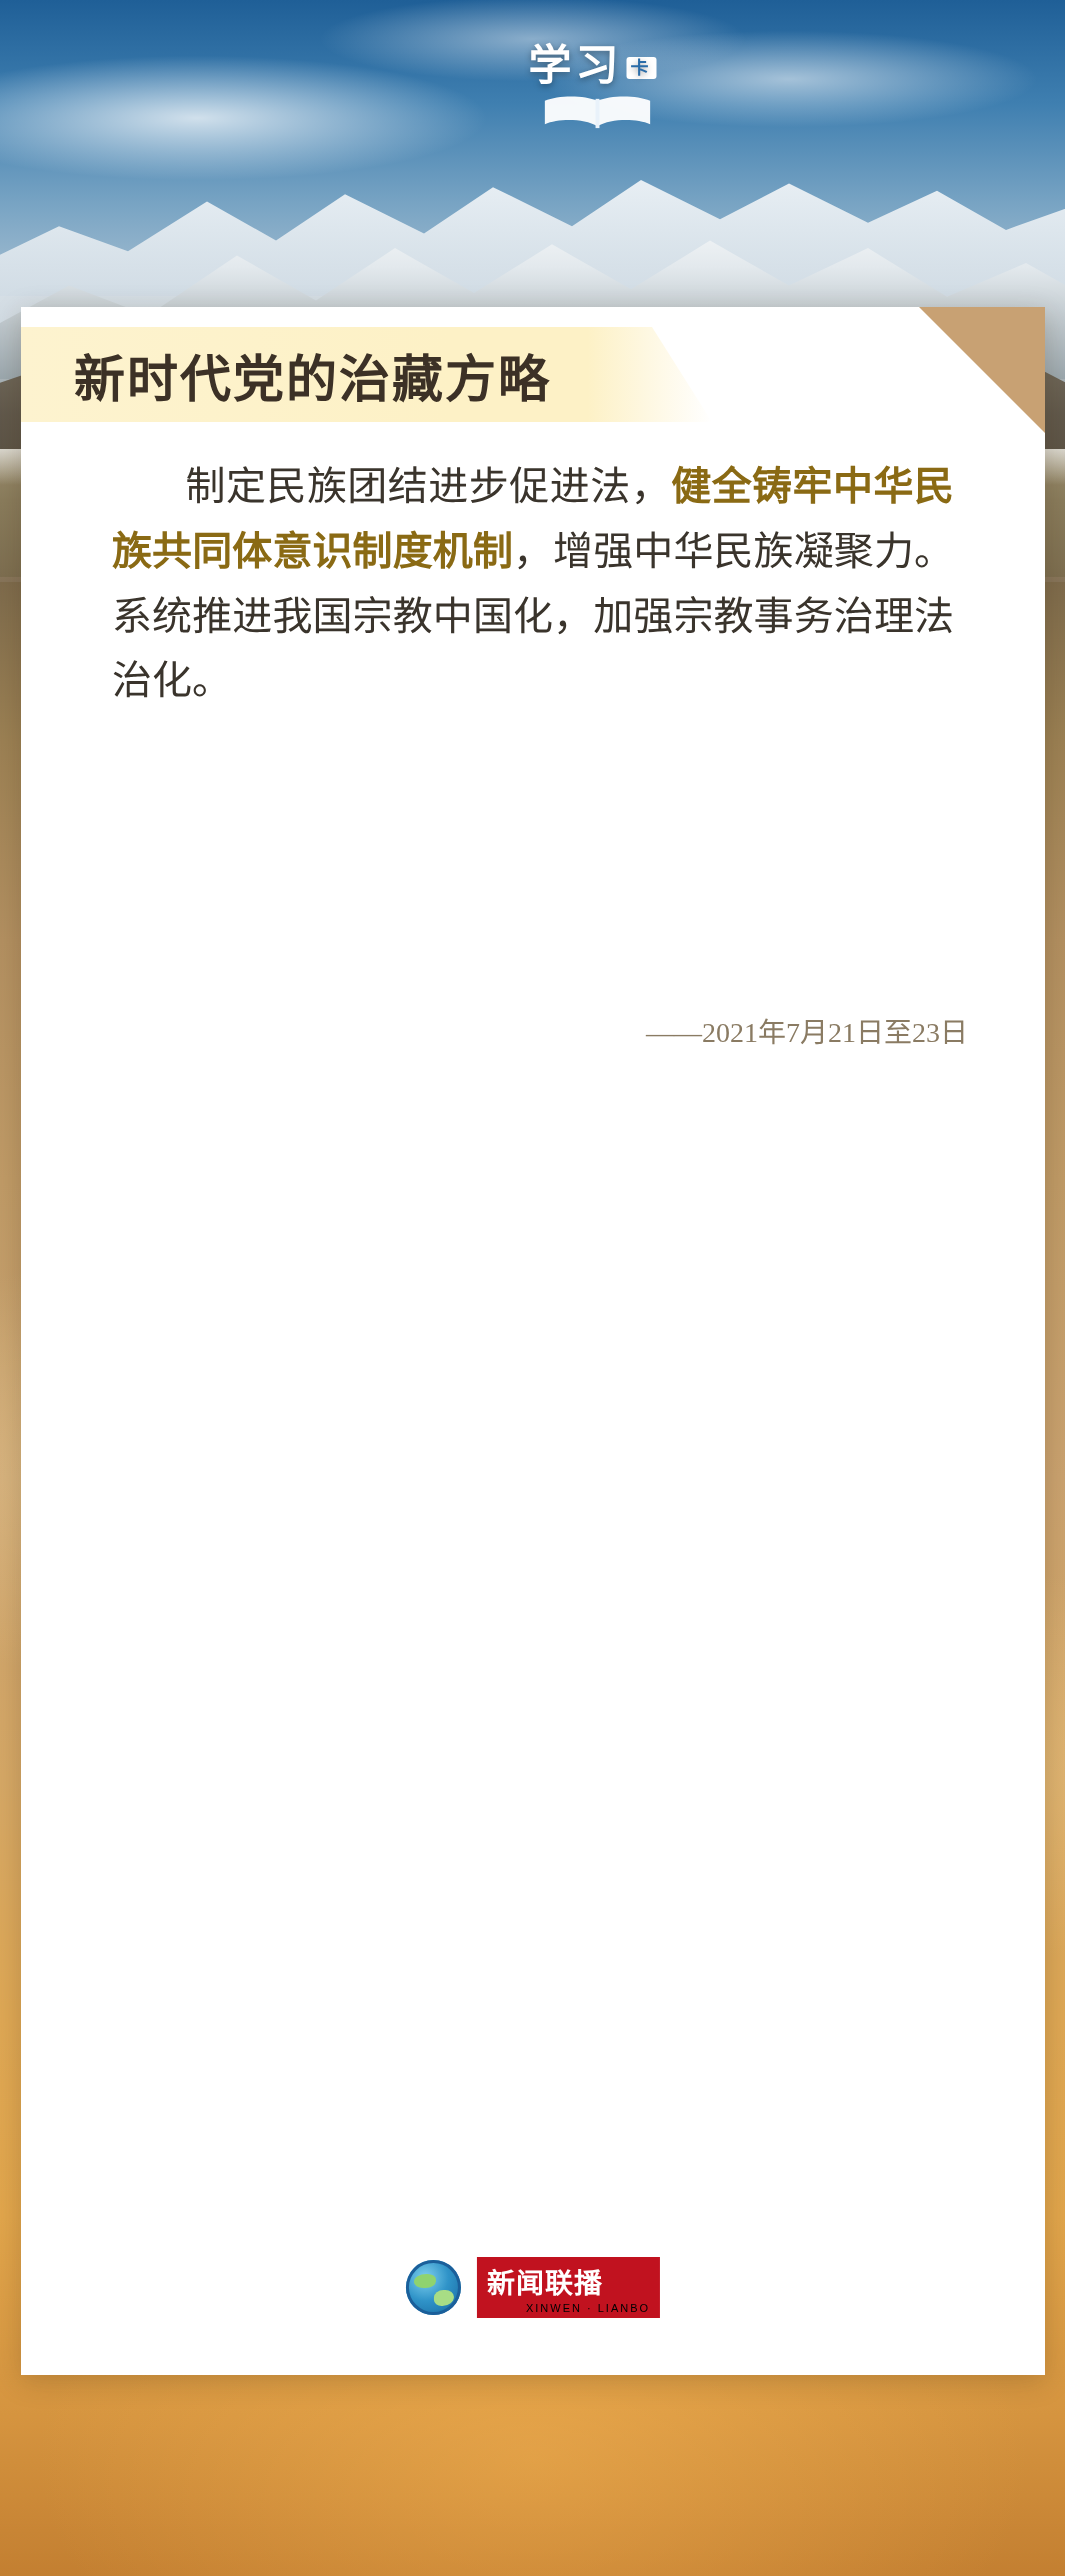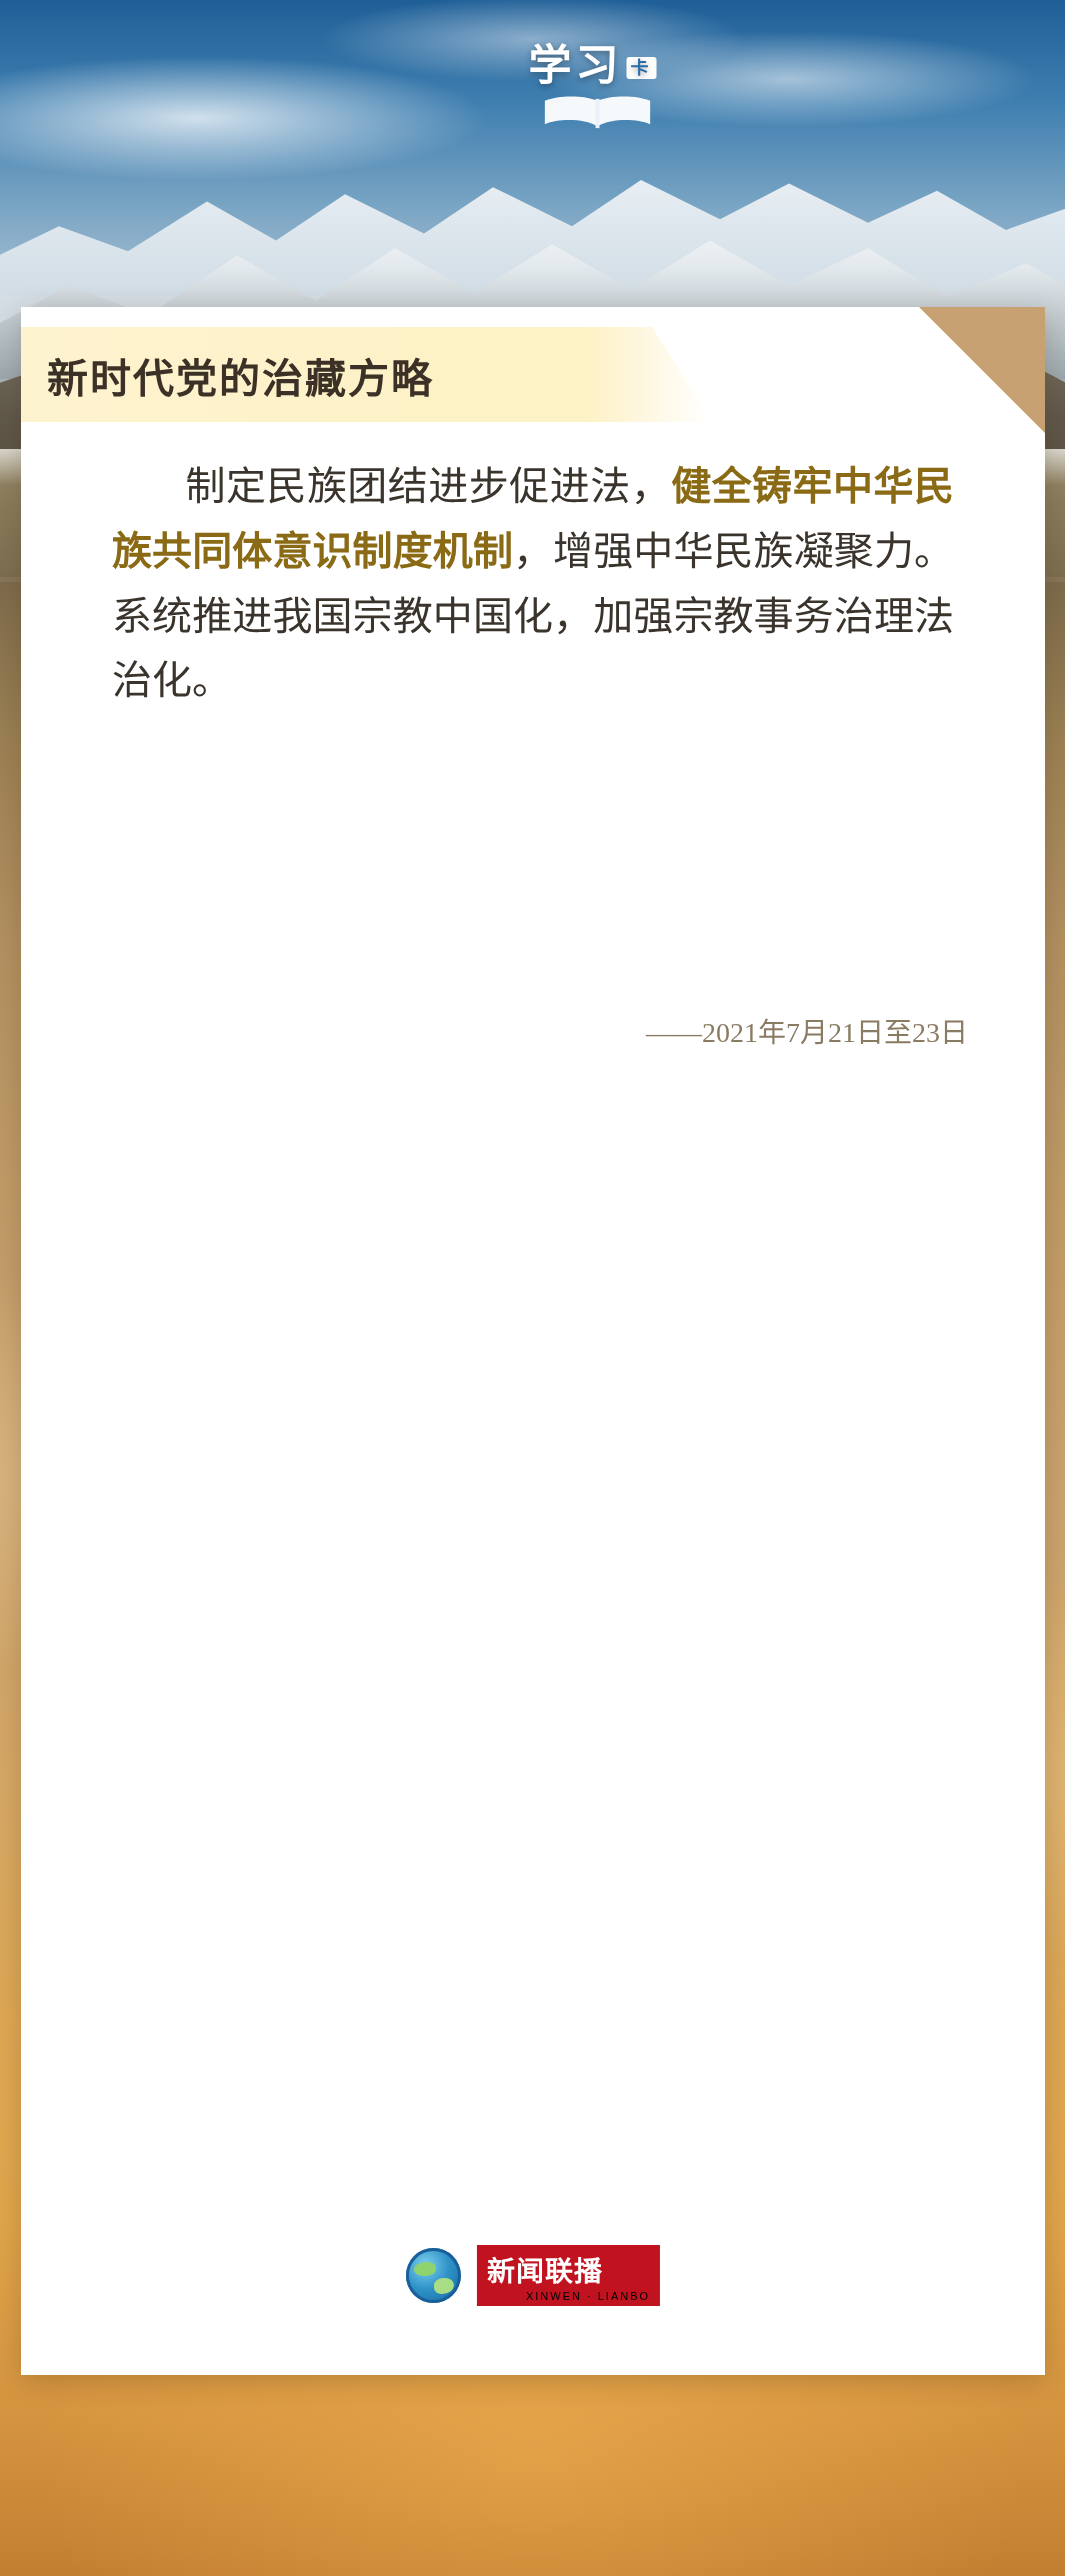--- a/index.html
+++ b/index.html
@@ -150,23 +150,23 @@
 
   
   .ribbon{
     position:absolute; left:0; top:20px;
     width:691px; height:95px;
     background:linear-gradient(90deg,#fdf3cf 0%, #fdf1c6 62%, #fdf1c6 82%, rgba(253,241,198,0) 100%);
     clip-path:polygon(0 0, 631px 0, 691px 100%, 0 100%);
     display:flex; align-items:center;
   }
   .ribbon-title{
-    margin-left:26px;
-    font-family:"Liberation Serif", serif;
-    font-weight:bold; font-size:41px; color:#3c3126;
+    margin-left:53px;
+    font-family:"Liberation Serif", serif;
+    font-weight:bold; font-size:51px; color:#3c3126;
     letter-spacing:2px;
   }
 
   
   .body-wrap{ position:absolute; left:0; top:148px; width:1024px; }
 
   .para{
     font-family:"Liberation Serif", serif;
     font-size:40px; line-height:1.62; color:#3a342c;
     padding:0 91px; text-align:justify;
@@ -180,21 +180,21 @@
     text-align:right; padding:0 77px;
   }
 
   .gap-a{ height:110px; }
   .gap-b{ height:107px; }
   .gap-c{ height:81px; }
 
   
   .bottom-logo{
     position:absolute; left:50%; transform:translateX(-50%);
-    bottom:69px; display:flex; align-items:center; gap:16px;
+    bottom:57px; display:flex; align-items:center; gap:16px;
   }
   .globe{
     width:55px; height:55px; border-radius:50%;
     background:radial-gradient(circle at 35% 32%, #7fd0ee 0%, #2f93c8 45%, #14639b 100%);
     position:relative; overflow:hidden;
     box-shadow:0 0 0 3px #1b5f9a inset;
   }
   .globe:before{
     content:""; position:absolute; left:8px; top:14px; width:22px; height:14px;
     background:#8fd36f; border-radius:60% 40% 50% 45%;

